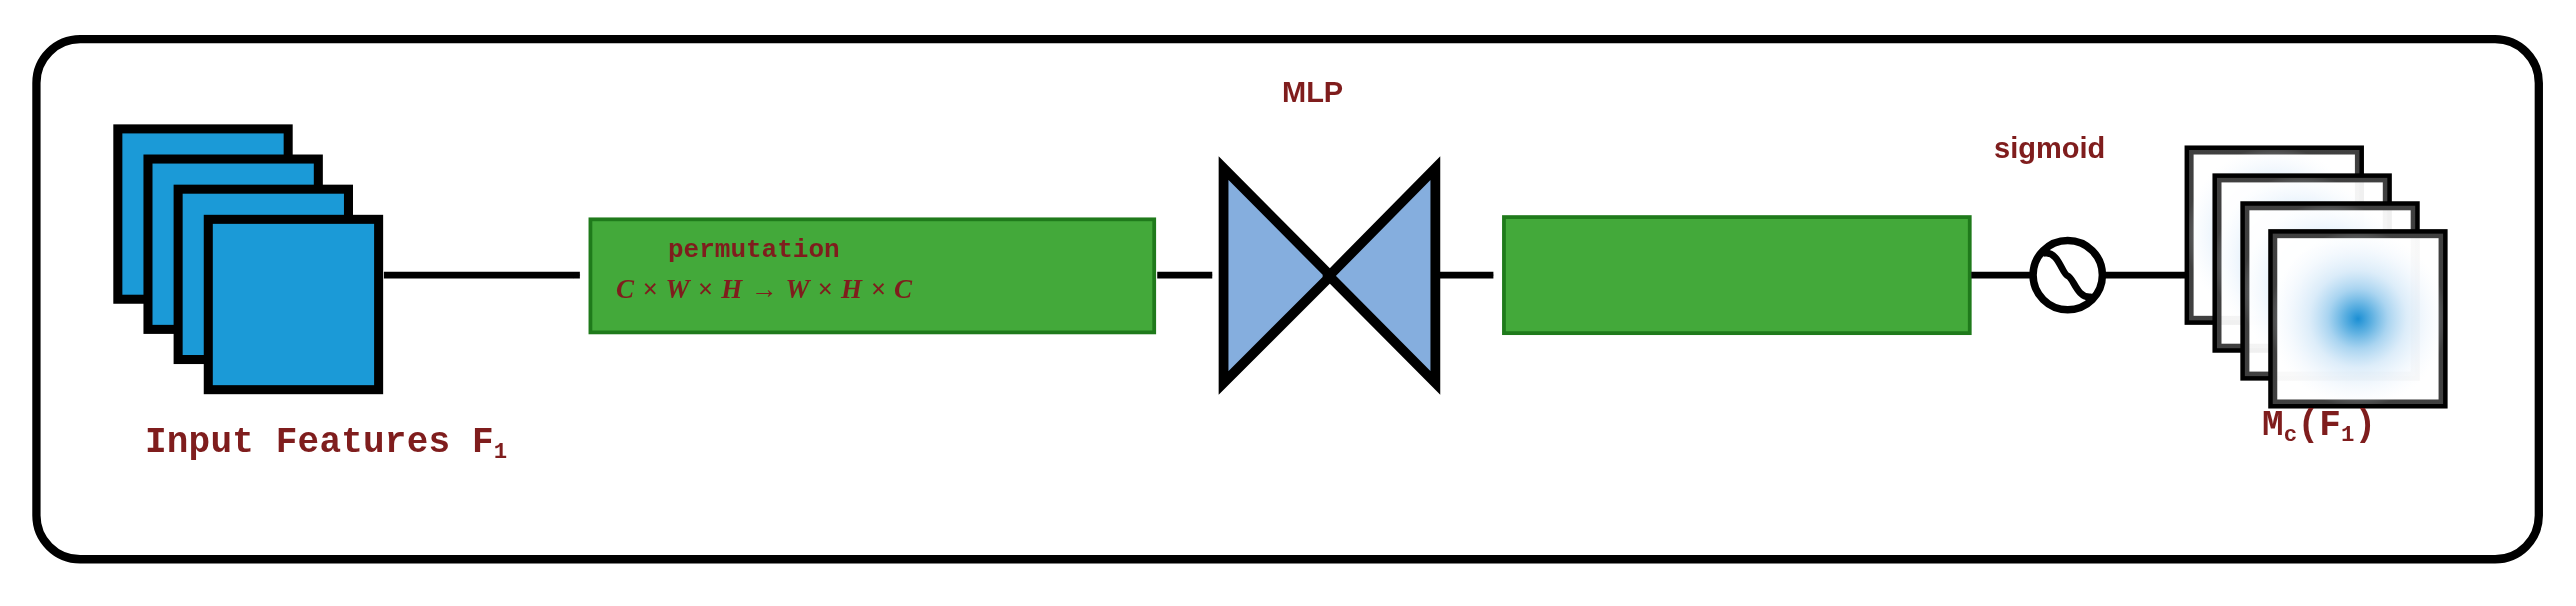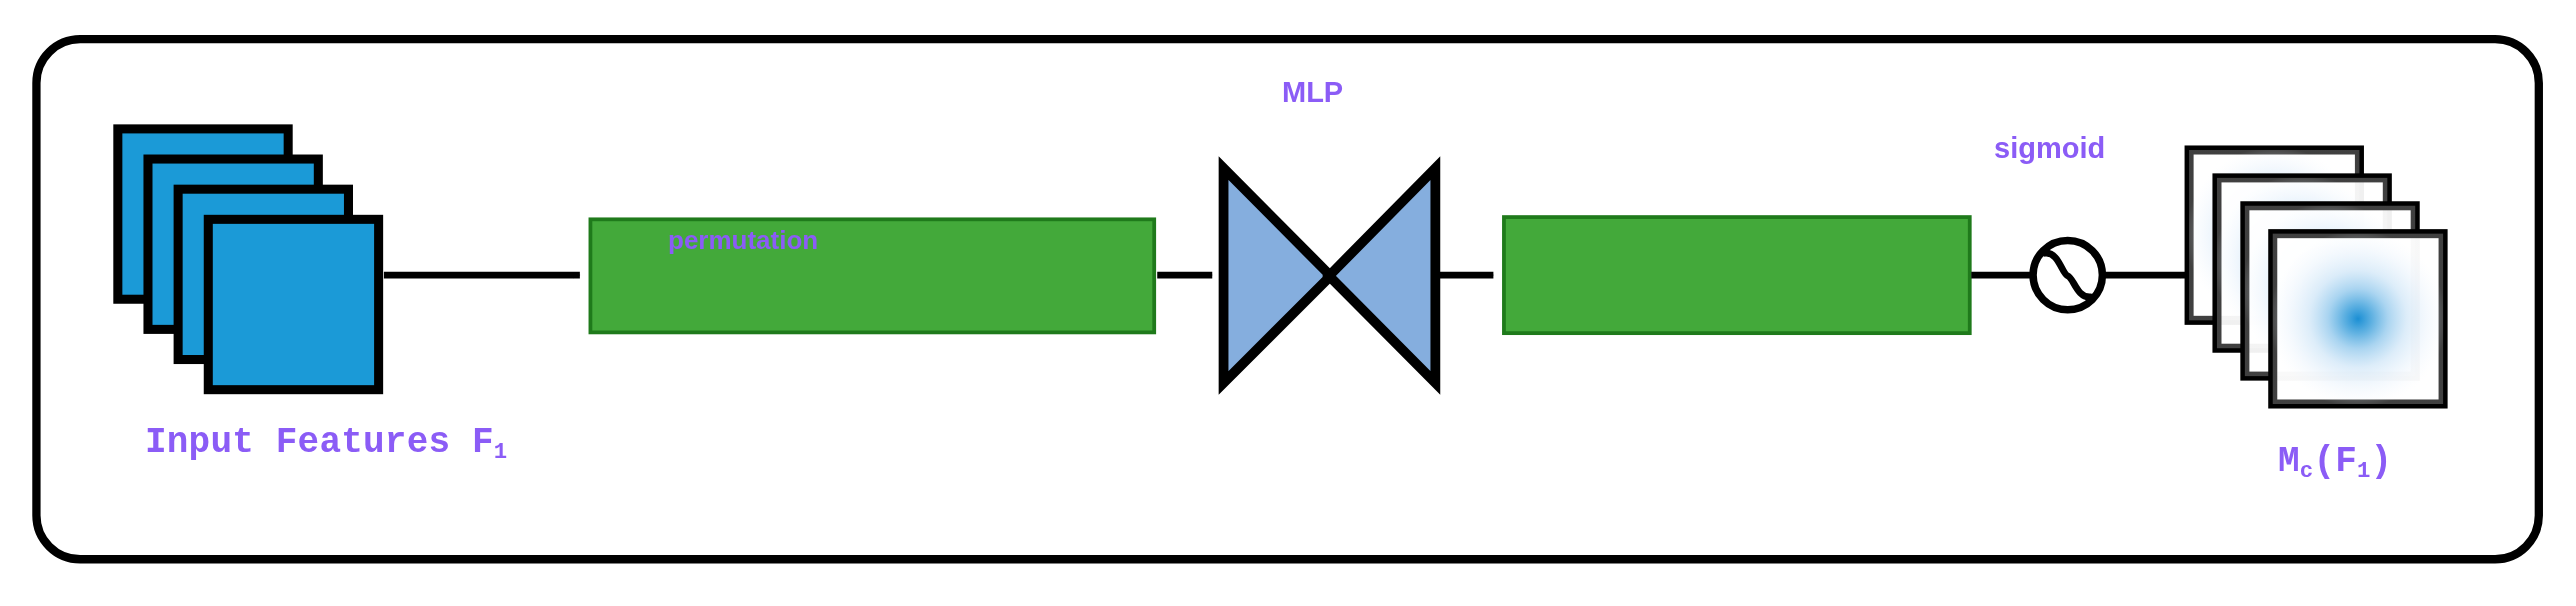--- a/index.html
+++ b/index.html
@@ -23,21 +23,21 @@
     position: absolute;
     left: 0;
     top: 0;
     width: 2576px;
     height: 606px;
   }
   
   .txt {
     position: absolute;
     white-space: nowrap;
-    color: #8b5cf6;
+    color: #7f1d1d;
     line-height: 1;
   }
   .label-bold {
     font-family: Liberation Mono, monospace;
     font-weight: bold;
     font-size: 36px;
     letter-spacing: 0.2px;
   }
   .label-plain {
     font-family: "Liberation Sans", sans-serif;
@@ -57,23 +57,23 @@
     letter-spacing: 0.8px;
   }
   .sub {
     font-size: 0.62em;
     vertical-align: -0.28em;
     font-weight: bold;
   }
   #lbl-input   { left: 145px; top: 425px; }
   #lbl-mlp     { left: 1282px; top: 78px; }
   #lbl-sigmoid { left: 1973px; top: 134px; margin-left: 21px; }
-  #lbl-output  { left: 2262px; top: 444px; margin-left: 16px; }
+  #lbl-output  { left: 2262px; top: 408px; }
 
-  #perm-title   { left: 668px; top: 227px; }
+  #perm-title   { left: 668px; top: 237px; font-family: Liberation Mono, monospace; }
   #perm-formula { left: 616px; top: 276px; }
   #revperm-title{ left: 1537px; top: 259px; }
 </style>
 </head>
 <body>
 
 <div id="stage">
 
   <svg class="svg-layer" viewBox="0 0 3415 804" xmlns="http://www.w3.org/2000/svg">
     <defs>
@@ -134,20 +134,21 @@
       <rect x="2977" y="273" width="226" height="226" fill="url(#attnGrad)" stroke="none"></rect>
 
       <rect x="3014" y="310" width="226" height="226" fill="#ffffff" fill-opacity="0.96" stroke="#000000" stroke-width="12"></rect>
       <rect x="3014" y="310" width="226" height="226" fill="url(#attnGrad)" stroke="none"></rect>
     </g>
   </svg>
 
   <div class="txt label-bold" id="lbl-input"><span>Input Features F</span><span class="sub">1</span></div>
 
   <div class="txt box-title" id="perm-title">permutation</div>
+  <div class="txt box-formula" id="perm-formula">C × W × H → W × H × C</div>
 
   <div class="txt label-plain" id="lbl-mlp">MLP</div>
 
 
   <div class="txt label-plain" id="lbl-sigmoid">sigmoid</div>
 
   <div class="txt label-bold" id="lbl-output"><span>M</span><span class="sub">c</span><span>(F</span><span class="sub">1</span><span>)</span></div>
 
 </div>
 

